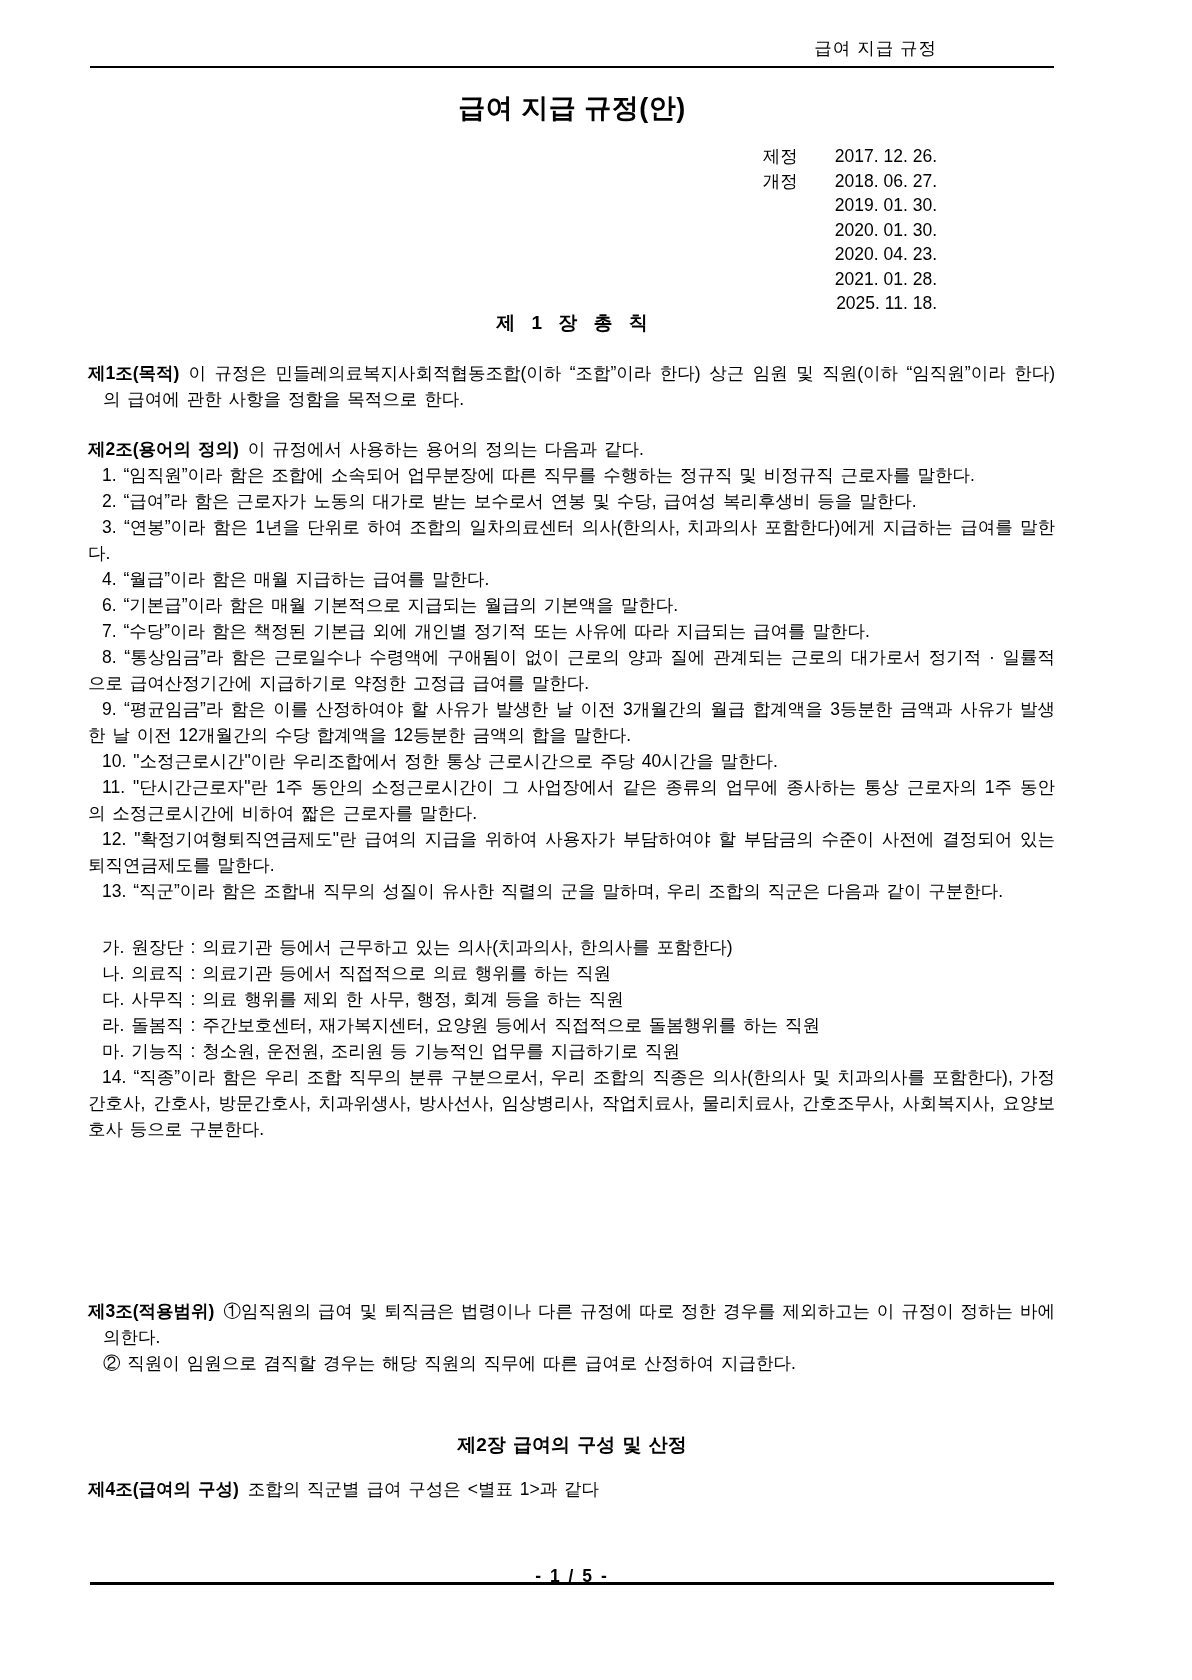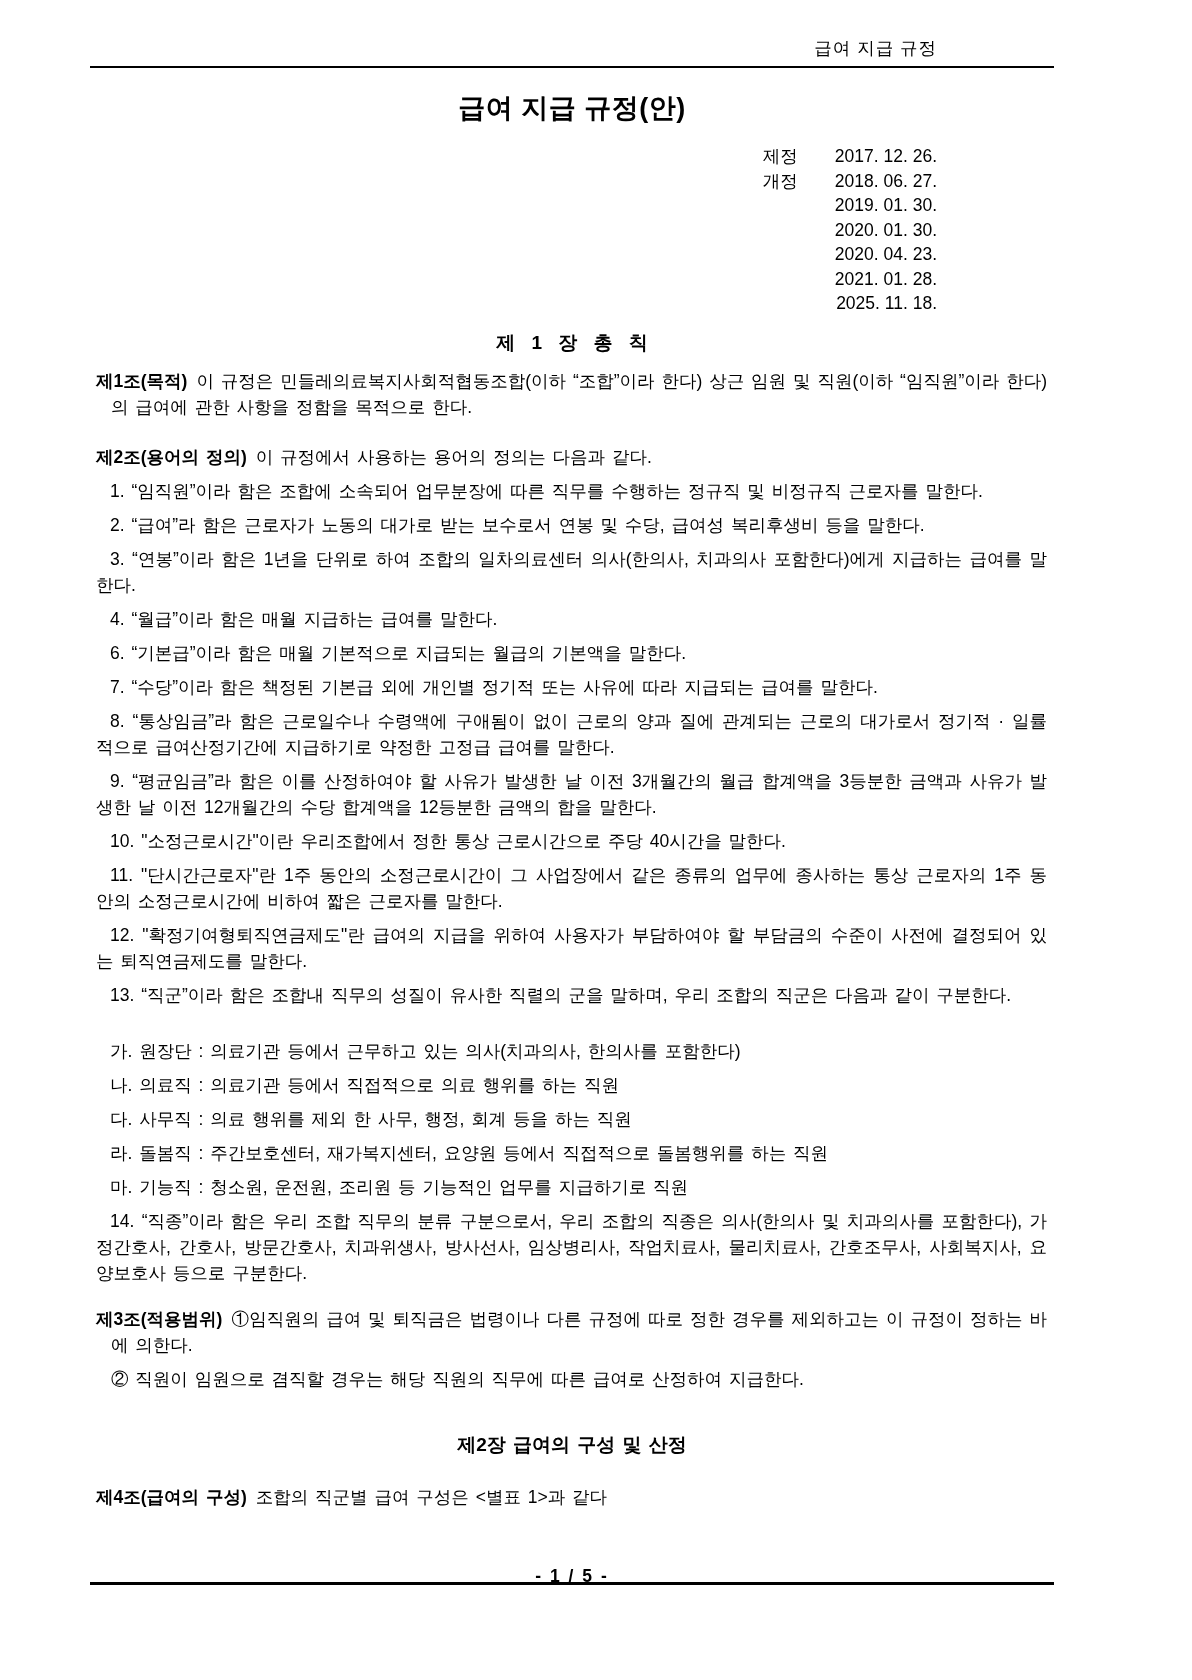--- a/index.html
+++ b/index.html
@@ -57,33 +57,33 @@
   
   .chapter {
     position: absolute;
     left: 90px;
     width: 964px;
     margin: 0;
     text-align: center;
     font-size: 19px;
     font-weight: bold;
   }
-  .chapter1 { top: 310px; word-spacing: 11px; margin-top: 20px; }
+  .chapter1 { top: 310px; word-spacing: 11px; }
   .chapter2 { top: 1432px; word-spacing: 2px; }
   
   .block {
     position: absolute;
     left: 88px;
     width: 967px;
     font-size: 17.5px;
     line-height: 26px;
     text-align: justify;
     word-spacing: 2px;
   }
-  .block p { margin: 8px; }
+  .block p { margin: 0; }
   .hang { padding-left: 15px; text-indent: -15px; }
   .hang b { font-weight: bold; margin-right: 9px; }
   .item { text-indent: 14px; }
   .job-groups { margin-top: 30px; }
   .subitem { padding-left: 14px; text-align: left; }
   .item14 { margin-top: 26px; }
   .clause2 { padding-left: 15px; }
   
   .footer-rule {
     position: absolute;

